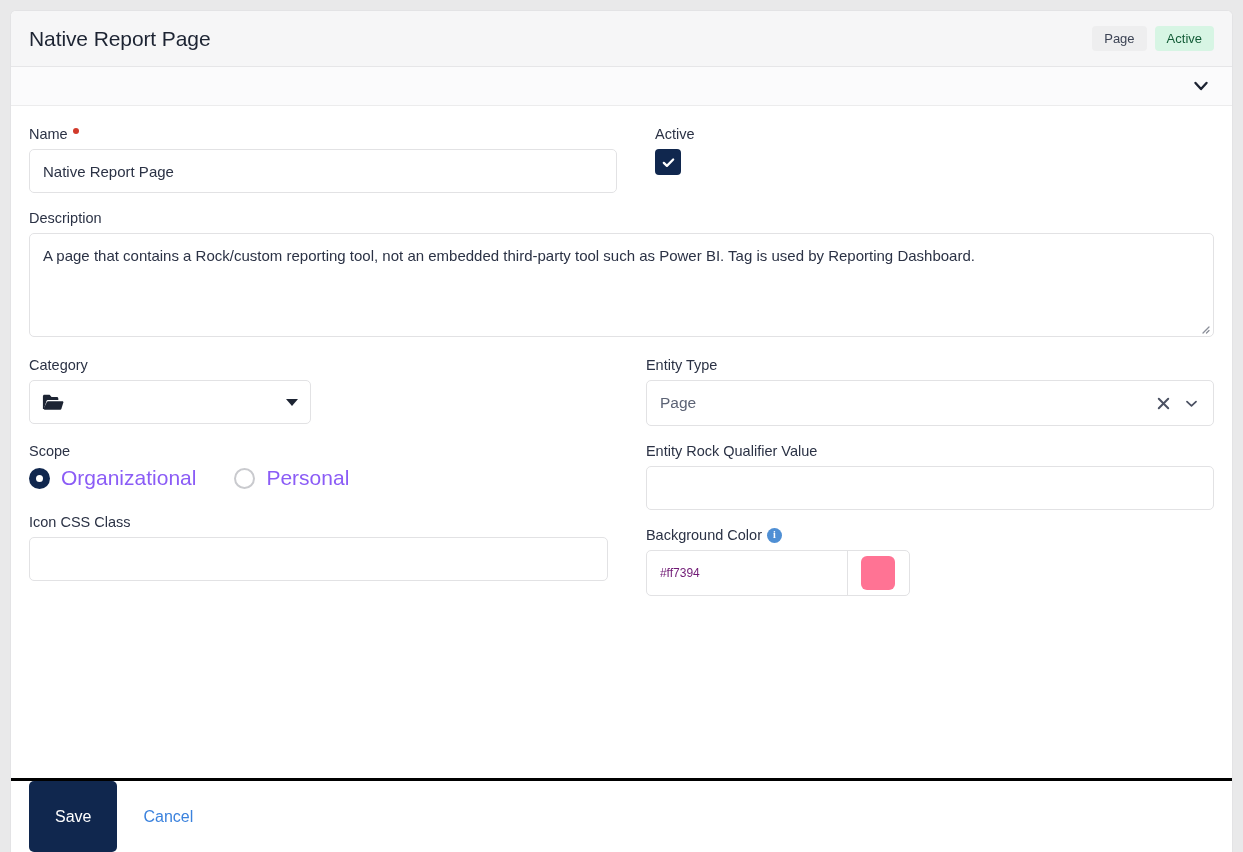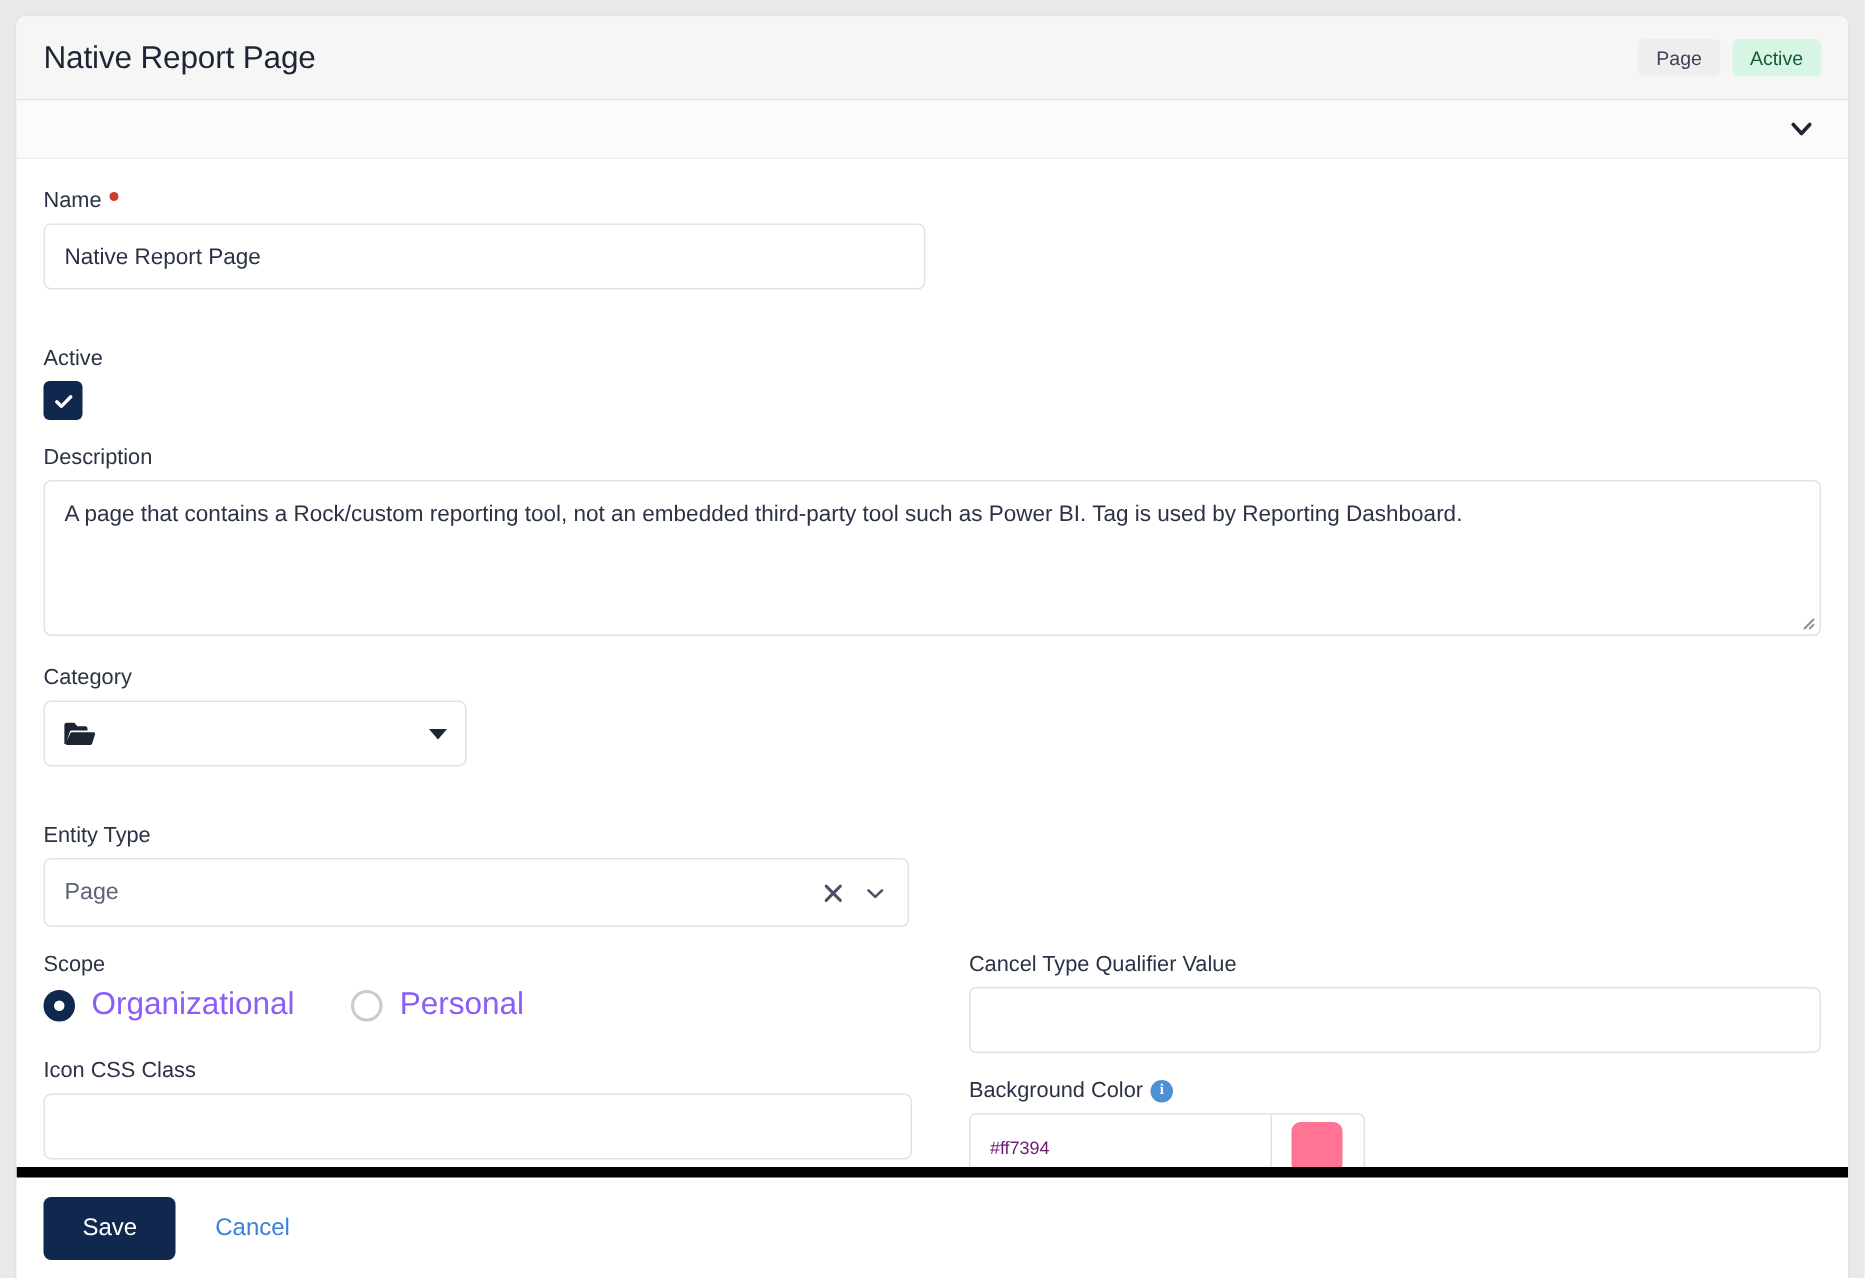--- a/index.html
+++ b/index.html
@@ -112,21 +112,21 @@
     color: #2b3245;
     padding: 10px 13px;
     outline: none;
   }
   .ctl::placeholder { color: #6d7485; }
   input.ctl { height: 44px; }
 
   .row2 { display: flex; gap: 38px; }
   .col-l { width: 588px; }
   .col-r { width: 577px; }
-  .mb-md { margin-bottom: 17px; flex-direction: column; }
+  .mb-md { margin-bottom: 17px; }
 
   
   .name-row { display: flex; gap: 38px; align-items: flex-start; }
   .name-field { width: 588px; }
   .active-field { padding-top: 0px; }
 
   .checkbox {
     width: 26px; height: 26px;
     background: #10274e;
     border-radius: 4px;
@@ -251,23 +251,22 @@
     cursor: pointer;
   }
   .color-swatch {
     width: 34px; height: 34px;
     border-radius: 6px;
   }
 
   
   .card-footer {
     flex: 0 0 74px;
-    border-top: 7px solid #000000;
-    display: flex;
-    align-items: center;
+    border-top: 3px solid #000000;
+    display: flex;
     padding: 0 18px;
     gap: 22px;
     background: #fff;
   }
   .btn-save {
     background: #10274e;
     color: #ffffff;
     border: none;
     border-radius: 5px;
     font-size: 16px;
@@ -388,21 +387,21 @@
           <div style="height:24px;"></div>
 
           <div>
             <div class="field-label">Icon CSS Class</div>
             <input class="ctl" type="text" value="" style="">
           </div>
         </div>
 
         <div class="col-r">
           <div class="mb-md">
-            <div class="field-label">Cancel Type Qualifier Value</div>
+            <div class="field-label">Entity Rock Qualifier Value</div>
             <input class="ctl" type="text" value="" style="">
           </div>
           <div>
             <div class="field-label">
               <span>Background Color</span>
               <span class="info-icon">i</span>
             </div>
             <div class="color-group">
               <input class="color-input" type="text" value="#ff7394" style="">
               <span class="color-swatch-cell">

